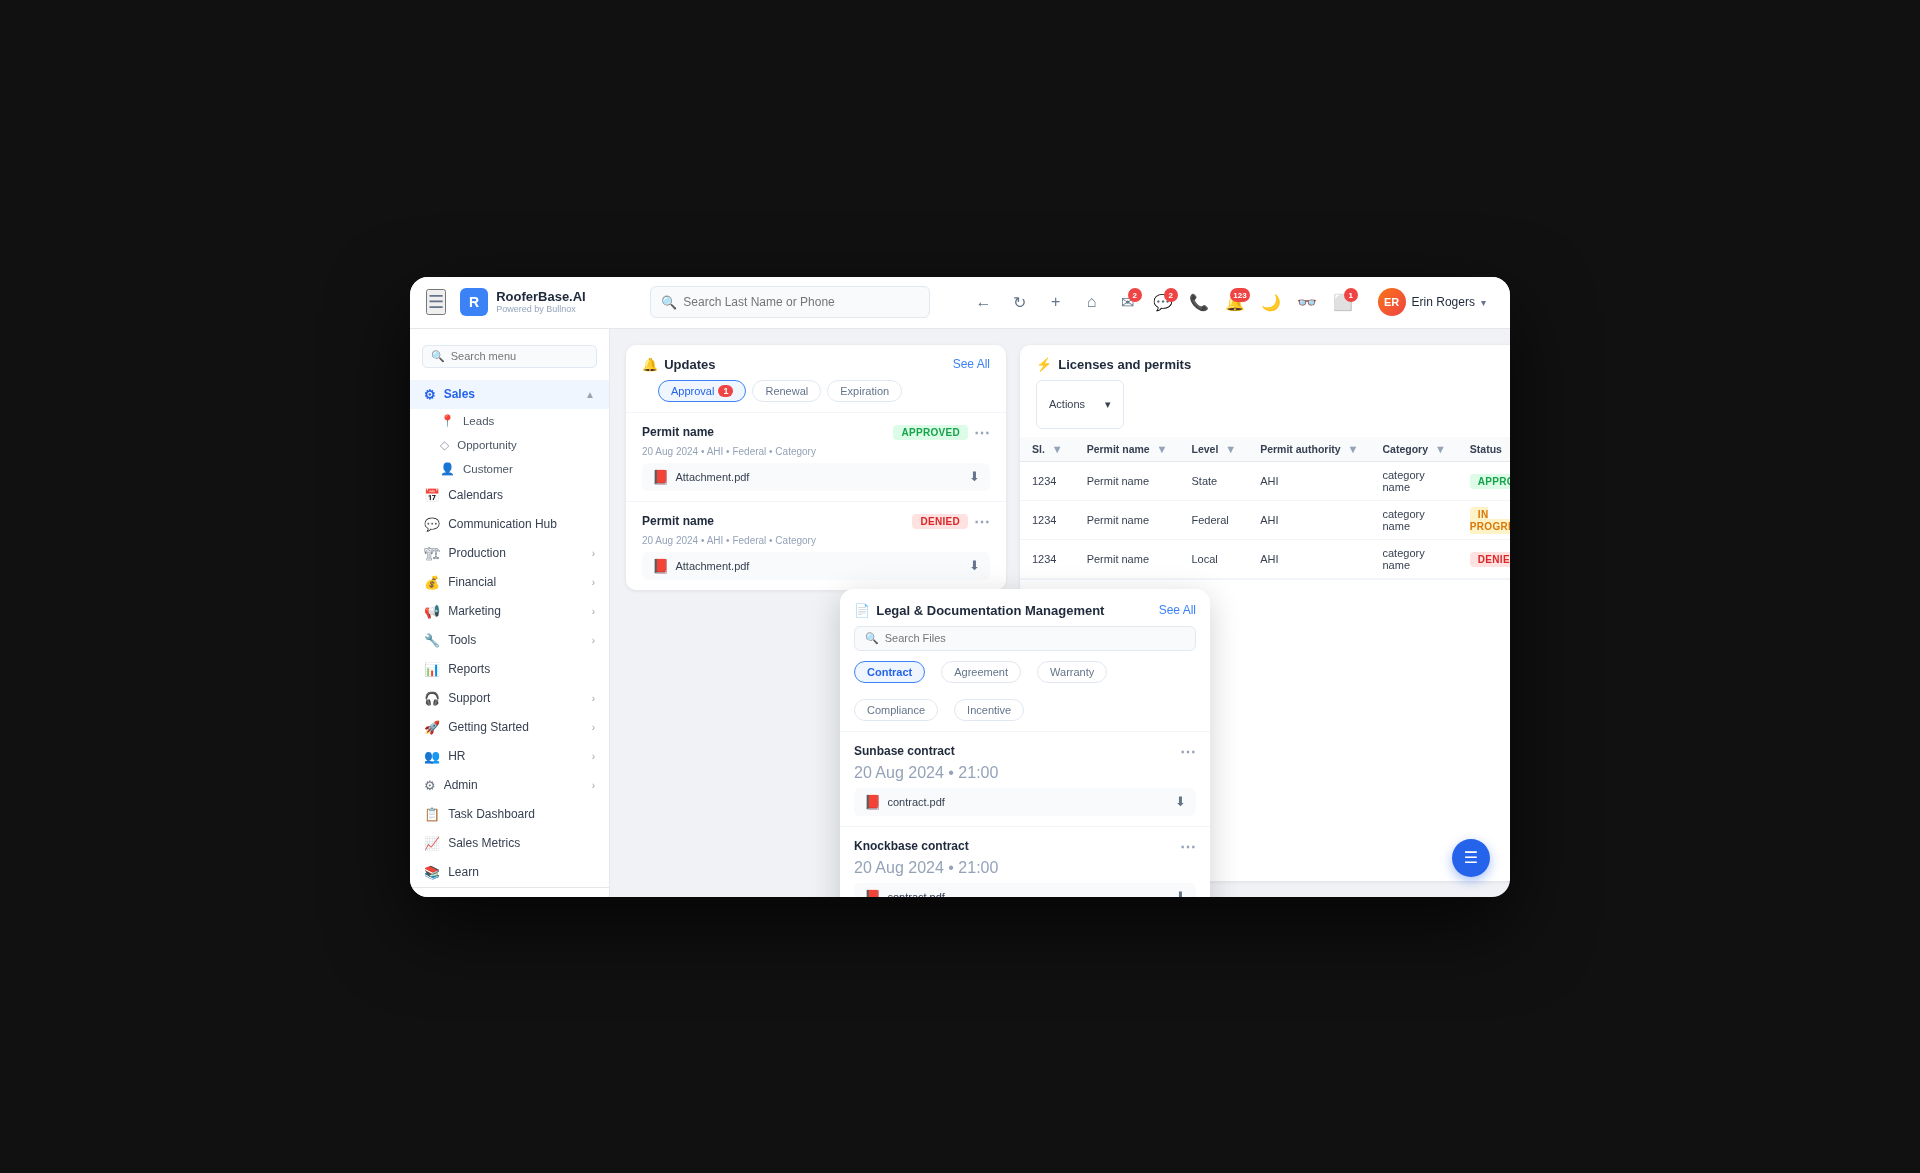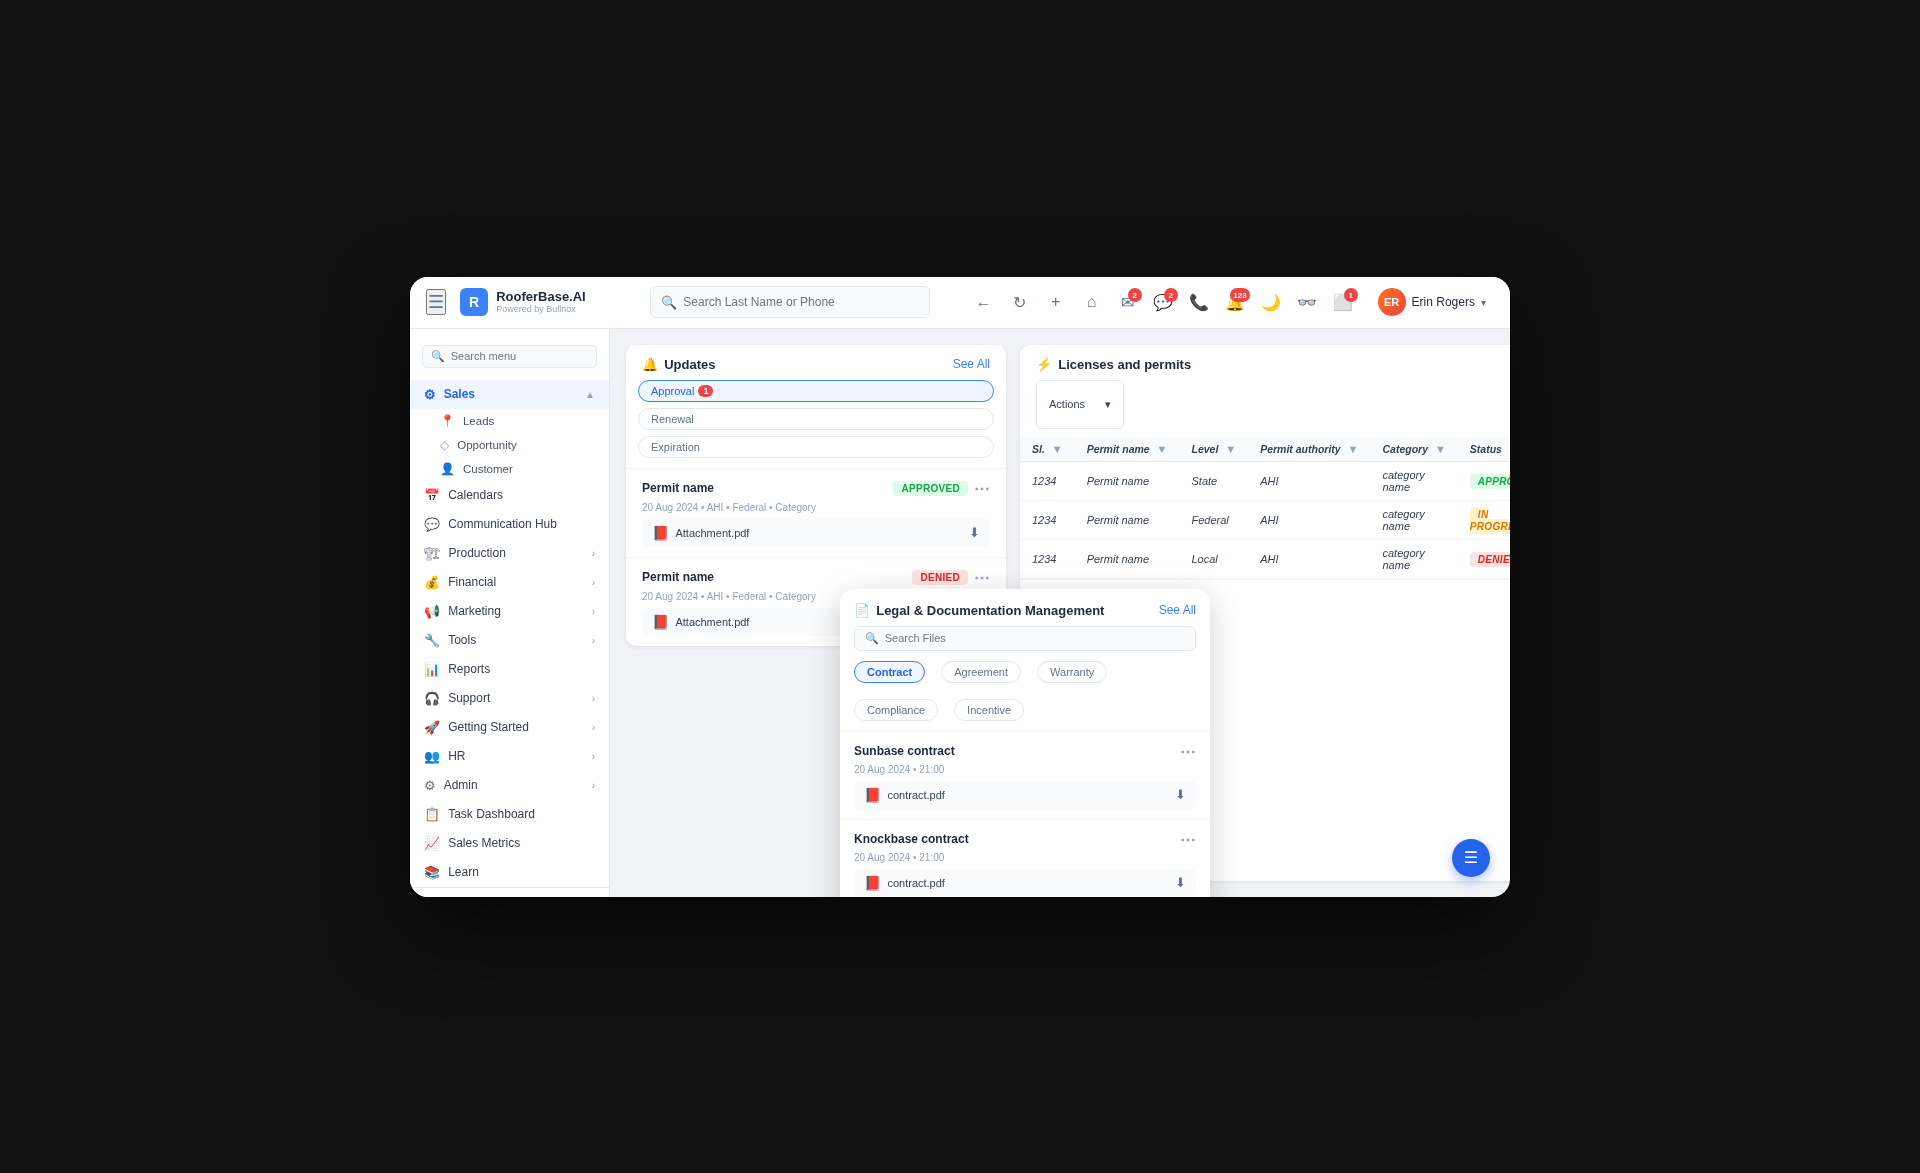--- a/index.html
+++ b/index.html
@@ -258,22 +258,21 @@
       font-size: 12px;
       color: #3b82f6;
       cursor: pointer;
       font-weight: 400;
     }
     
     .updates-card { flex-shrink: 0; }
     .tab-row {
       display: flex;
       gap: 6px;
-      padding: 0 12px 10px;
-      flex-direction: column;
+      padding: 0 32px 10px;
     }
     .tab-btn {
       padding: 4px 12px;
       border-radius: 16px;
       font-size: 11px;
       font-weight: 500;
       cursor: pointer;
       border: 1px solid #e2e8f0;
       background: transparent;
       color: #64748b;
@@ -372,21 +371,21 @@
       gap: 20px;
       padding: 17px 12px;
       border: 1px solid #e2e8f0;
       border-radius: 6px;
       background: #fff;
       font-size: 11px;
       font-weight: 500;
       color: #374151;
       cursor: pointer;
     }
-    .table-wrap { overflow-x: auto; font-style: italic; }
+    .table-wrap { overflow-x: auto; }
     table { width: 100%; border-collapse: collapse; }
     th {
       font-size: 10.5px;
       font-weight: 600;
       color: #374151;
       padding: 6px 12px;
       background: #f8fafc;
       border-bottom: 1px solid #e5e7eb;
       text-align: left;
       white-space: nowrap;
@@ -479,21 +478,21 @@
       border-top: 1px solid #f1f5f9;
       padding: 10px 14px;
     }
     .contract-header {
       display: flex;
       align-items: center;
       justify-content: space-between;
       margin-bottom: 3px;
     }
     .contract-name { font-size: 12px; font-weight: 600; color: #1e293b; }
-    .contract-meta { font-size: 10px; color: #94a3b8; margin-bottom: 6px; }
+    .contract-meta { font-size: 16px; color: #94a3b8; margin-bottom: 6px; }
     
     .two-col {
       display: flex;
       gap: 14px;
       flex: 1;
       min-height: 0;
     }
     .col-left { flex: 0 0 380px; display: flex; flex-direction: column; }
     .col-right { flex: 1; display: flex; flex-direction: column; }
     .pdf-icon {

